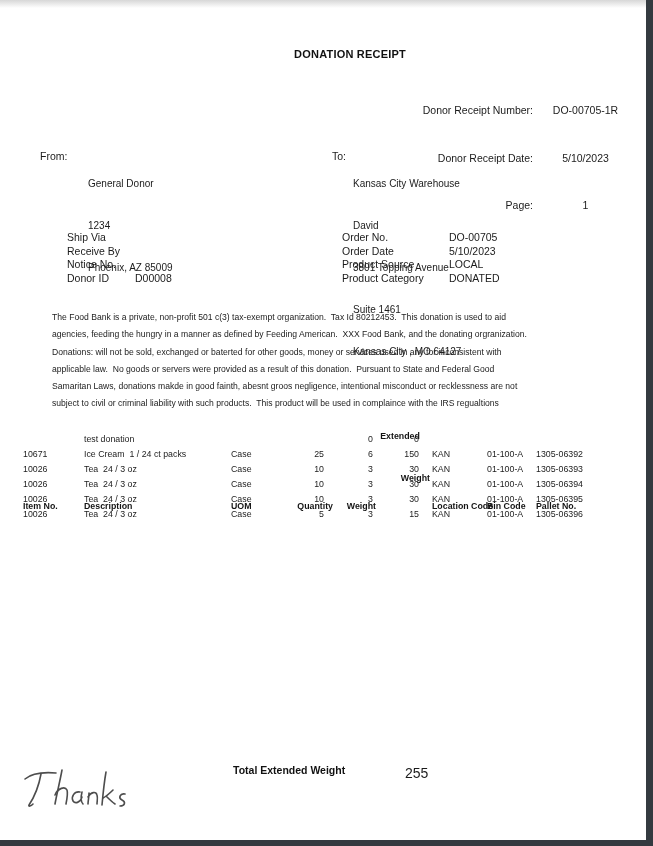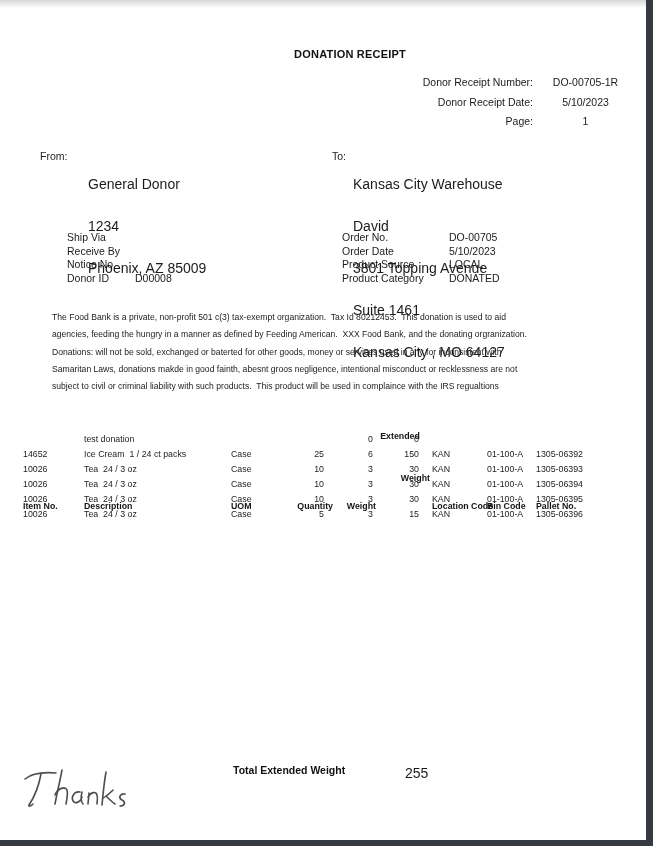--- a/index.html
+++ b/index.html
@@ -5,26 +5,26 @@
   html,body{margin:0;padding:0;background:#ffffff;}
   body{font-family:"Liberation Sans", sans-serif;color:#1b1b1b;}
   .page{position:relative;width:653px;height:846px;background:#ffffff;overflow:hidden;}
   .top-shade{position:absolute;left:0;top:0;width:653px;height:8px;background:linear-gradient(#d7d7d7,#ffffff);}
   .right-edge{position:absolute;left:646px;top:0;width:7px;height:846px;background:#343a40;}
   .bottom-edge{position:absolute;left:0;top:840px;width:653px;height:6px;background:#343a40;}
 
   .doc-title{position:absolute;left:0;top:48px;width:700px;text-align:center;font-size:11px;font-weight:bold;color:#111;letter-spacing:.2px;}
 
   .meta{position:absolute;left:260px;top:76px;width:370px;display:flex;flex-direction:column;gap:6.5px;font-size:10.5px;}
-  .meta-row{display:grid;grid-template-columns:273px auto;column-gap:8px;line-height:13px;}
+  .meta-row{display:grid;grid-template-columns:273px auto;column-gap:8px;line-height:13px;margin-top:28px;}
   .meta-label{text-align:right;}
   .meta-value{text-align:center;}
 
   .addr-label{position:absolute;font-size:10.5px;line-height:14px;}
-  .addr-lines{position:absolute;font-size:14px;line-height:14px;white-space:pre;}
+  .addr-lines{position:absolute;font-size:10px;line-height:14px;white-space:pre;}
 
   .kv-block{position:absolute;font-size:10.5px;margin-left:12px;}
   .kv-row{display:grid;line-height:13.5px;}
   .ship .kv-row{grid-template-columns:68px auto;}
   .order .kv-row{grid-template-columns:107px auto;}
 
   .disclaimer{position:absolute;left:52px;top:309px;font-size:8.6px;line-height:17.3px;color:#222;}
   .disclaimer div{white-space:pre;}
 
   .tbl{position:absolute;left:23px;width:577px;font-size:8.8px;}
@@ -122,20 +122,21 @@
     <div class="kv-row">
       <div>Product Category</div>
       <div>DONATED</div>
     </div>
   </div>
 
   <div class="disclaimer">
     <div>The Food Bank is a private, non-profit 501 c(3) tax-exempt organization.  Tax Id 80212453.  This donation is used to aid</div>
     <div>agencies, feeding the hungry in a manner as defined by Feeding American.  XXX Food Bank, and the donating orgranization.</div>
     <div>Donations: will not be sold, exchanged or baterted for other goods, money or services used in any for inconsistent with</div>
+    <div>applicable law.  No goods or servers were provided as a result of this donation.  Pursuant to State and Federal Good</div>
     <div>Samaritan Laws, donations makde in good fainth, abesnt groos negligence, intentional misconduct or recklessness are not</div>
     <div>subject to civil or criminal liability with such products.  This product will be used in complaince with the IRS regualtions</div>
   </div>
 
   <div class="tbl thead">
     <div class="trow">
       <div>Item No.</div>
       <div>Description</div>
       <div>UOM</div>
       <div>Quantity</div>
@@ -156,21 +157,21 @@
       <div>test donation</div>
       <div></div>
       <div></div>
       <div>0</div>
       <div>0</div>
       <div></div>
       <div></div>
       <div></div>
     </div>
     <div class="trow">
-      <div>14652</div>
+      <div>10671</div>
       <div>Ice Cream  1 / 24 ct packs</div>
       <div>Case</div>
       <div>25</div>
       <div>6</div>
       <div>150</div>
       <div>KAN</div>
       <div>01-100-A</div>
       <div>1305-06392</div>
     </div>
     <div class="trow">

